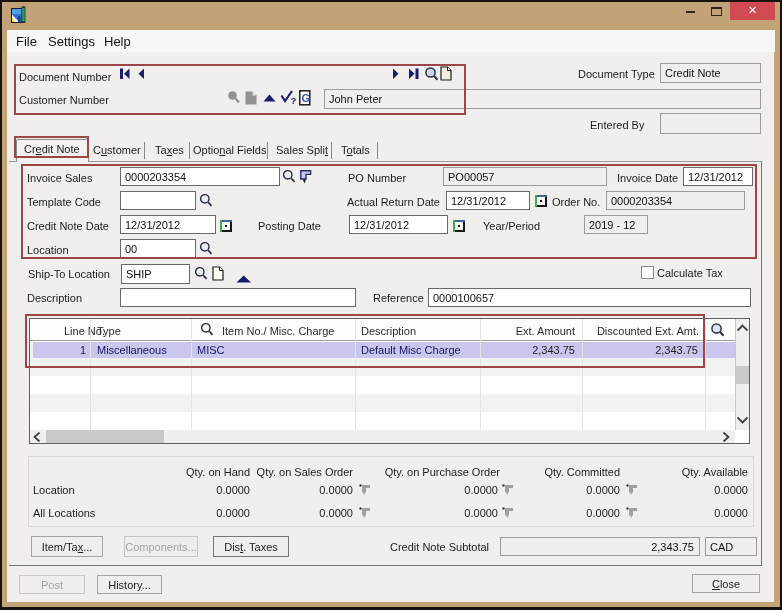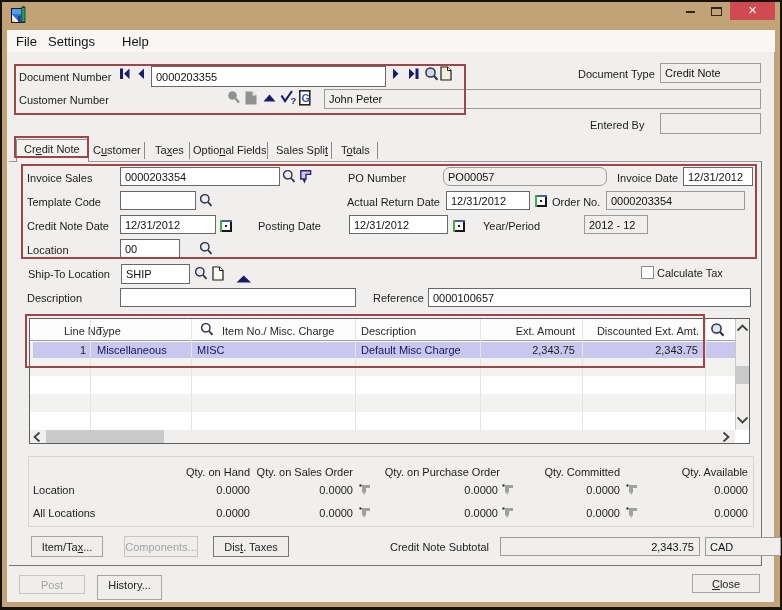--- a/index.html
+++ b/index.html
@@ -41,30 +41,29 @@
     <polygon points="1,16 8,16 1,8.5" fill="#fdfdfd"></polygon>
     <polygon points="1,16 4.5,16 1,12" fill="#f0e23a"></polygon>
     <rect x="7" y="10" width="2.4" height="6" fill="#1c3f8f"></rect>
     <rect x="10.8" y="1" width="3.2" height="15" fill="#2fa05a" stroke="#0c3d1e" stroke-width="0.8"></rect>
     <rect x="12" y="0" width="1.4" height="2" fill="#5c1f1f"></rect>
   </svg>
 
   <div id="menubar"></div>
   <div class="mlbl" style="left:16px;top:34px;">File</div>
   <div class="mlbl" style="left:48px;top:34px;">Settings</div>
-  <div class="mlbl" style="left:104px;top:34px;margin-left:18px;">Help</div>
+  <div class="mlbl" style="left:104px;top:34px;">Help</div>
   <div id="client"></div>
 
   <div class="lbl" style="left:19px;top:71px;">Document Number</div>
   <svg class="ico" style="left:119px;top:68px" width="27" height="12" viewBox="0 0 27 12">
     <rect x="1" y="0.5" width="3" height="10.5" fill="#1b1b6e"></rect>
     <polygon points="10.5,0.5 10.5,11 5,5.7" fill="#1b1b6e"></polygon>
     <polygon points="25,0.5 25,11 19.5,5.7" fill="#1b1b6e"></polygon>
   </svg>
-  <div class="fld" style="left:151px;top:66px;width:235px;height:21px;padding-top:4px;">0000203355</div>
   <svg class="ico" style="left:392px;top:68px" width="29" height="12" viewBox="0 0 29 12">
     <polygon points="1,0.5 1,11 6.5,5.7" fill="#1b1b6e"></polygon>
     <polygon points="17,0.5 17,11 22.5,5.7" fill="#1b1b6e"></polygon>
     <rect x="23.5" y="0.5" width="3" height="10.5" fill="#1b1b6e"></rect>
   </svg>
   <svg class="ico" style="left:424px;top:66px" width="15" height="16" viewBox="0 0 15 16">
     <circle cx="6.5" cy="6.5" r="4.6" fill="#ccd8eb" stroke="#2e2e44" stroke-width="1.5"></circle>
     <line x1="10" y1="10" x2="13.5" y2="13.8" stroke="#2e2e44" stroke-width="2"></line>
   </svg>
   <svg class="ico" style="left:440px;top:66px" width="12" height="15" viewBox="0 0 12 15">
@@ -119,21 +118,21 @@
   <div class="fld" style="left:120px;top:167px;width:160px;height:19px;z-index:2;">0000203354</div>
   <svg class="ico" style="left:282px;top:169px;z-index:2" width="14" height="15" viewBox="0 0 14 15">
     <circle cx="5.8" cy="5.8" r="4.2" fill="#e8eef8" stroke="#2e2e44" stroke-width="1.4"></circle>
     <line x1="9" y1="9" x2="12.5" y2="12.8" stroke="#2e2e44" stroke-width="1.8"></line>
   </svg>
   <svg class="ico" style="left:300px;top:170px;z-index:2" width="12" height="14" viewBox="0 0 12 14">
     <path d="M0.8,0.8 h9.8 v3.6 h-4.6 v4.6 h-5.2 z" fill="#c9c9ee" stroke="#27276e" stroke-width="1.4"></path>
     <polygon points="2.8,9.5 6,9.5 4.4,13.5" fill="#1a1a1a"></polygon>
   </svg>
   <div class="lbl" style="left:348px;top:172px;z-index:2;">PO Number</div>
-  <div class="rfld" style="left:443px;top:167px;width:164px;height:19px;z-index:2;border-radius:7px;">PO00057</div>
+  <div class="rfld" style="left:443px;top:167px;width:164px;height:19px;z-index:2;">PO00057</div>
   <div class="lbl" style="left:617px;top:172px;z-index:2;">Invoice Date</div>
   <div class="fld" style="left:683px;top:167px;width:70px;height:19px;z-index:2;">12/31/2012</div>
 
   <div class="lbl" style="left:27px;top:196px;z-index:2;">Template Code</div>
   <div class="fld" style="left:120px;top:191px;width:76px;height:19px;z-index:2;"></div>
   <svg class="ico" style="left:199px;top:193px;z-index:2" width="14" height="15" viewBox="0 0 14 15">
     <circle cx="5.8" cy="5.8" r="4.2" fill="#e8eef8" stroke="#2e2e44" stroke-width="1.4"></circle>
     <line x1="9" y1="9" x2="12.5" y2="12.8" stroke="#2e2e44" stroke-width="1.8"></line>
   </svg>
   <div class="lbl" style="left:347px;top:196px;z-index:2;">Actual Return Date</div>
@@ -163,24 +162,24 @@
   <div class="fld" style="left:349px;top:215px;width:99px;height:19px;z-index:2;">12/31/2012</div>
   <svg class="ico" style="left:453px;top:220px;z-index:2" width="12" height="12" viewBox="0 0 12 12">
     <rect x="0.5" y="0.5" width="11" height="11" fill="#fff"></rect>
     <rect x="0" y="0" width="2" height="12" fill="#3fae49"></rect>
     <rect x="2" y="0" width="10" height="2" fill="#47609c"></rect>
     <rect x="10" y="2" width="2" height="10" fill="#16161c"></rect>
     <rect x="2" y="10" width="10" height="2" fill="#16161c"></rect>
     <rect x="5" y="5" width="2" height="2" fill="#1a1a1a"></rect>
   </svg>
   <div class="lbl" style="left:483px;top:220px;z-index:2;">Year/Period</div>
-  <div class="rfld" style="left:584px;top:215px;width:64px;height:19px;z-index:2;">2012 - 12</div>
+  <div class="rfld" style="left:584px;top:215px;width:64px;height:19px;z-index:2;">2019 - 12</div>
 
   <div class="lbl" style="left:27px;top:244px;z-index:2;">Location</div>
-  <div class="fld" style="left:120px;top:239px;width:60px;height:19px;z-index:2;">00</div>
+  <div class="fld" style="left:120px;top:239px;width:76px;height:19px;z-index:2;">00</div>
   <svg class="ico" style="left:199px;top:241px;z-index:2" width="14" height="15" viewBox="0 0 14 15">
     <circle cx="5.8" cy="5.8" r="4.2" fill="#e8eef8" stroke="#2e2e44" stroke-width="1.4"></circle>
     <line x1="9" y1="9" x2="12.5" y2="12.8" stroke="#2e2e44" stroke-width="1.8"></line>
   </svg>
   <div class="red" style="left:21px;top:164px;width:736px;height:95px;"></div>
 
   <div class="lbl" style="left:28px;top:268px;z-index:2;">Ship-To Location</div>
   <div class="fld" style="left:121px;top:264px;width:69px;height:20px;z-index:2;">SHIP</div>
   <svg class="ico" style="left:194px;top:266px;z-index:2" width="14" height="15" viewBox="0 0 14 15">
     <circle cx="5.8" cy="5.8" r="4.2" fill="#e8eef8" stroke="#2e2e44" stroke-width="1.4"></circle>
@@ -344,18 +343,18 @@
     <rect x="0.5" y="0.5" width="2" height="2" fill="#1a1a1a"></rect>
     <path d="M3,1 h8 v3 h-4 v4.5 h-4 z" fill="#a0a0a0"></path>
     <polygon points="4,8.5 6.5,8.5 5.2,11" fill="#a0a0a0"></polygon>
   </svg>
 
   <div class="btn" style="left:31px;top:536px;width:72px;height:21px;line-height:20px;z-index:3;">Item/Ta<u class="h">x</u>...</div>
   <div class="btn" style="left:124px;top:536px;width:74px;height:21px;line-height:20px;color:#a3a3a3;border-color:#c6c6c6;z-index:3;">Components...</div>
   <div class="btn" style="left:213px;top:536px;width:76px;height:21px;line-height:20px;border-color:#777;z-index:3;">Dis<u class="h">t</u>. Taxes</div>
   <div class="lbl" style="left:390px;top:541px;z-index:3;">Credit Note Subtotal</div>
   <div class="rfld" style="left:500px;top:537px;width:200px;height:19px;text-align:right;padding-right:5px;z-index:3;">2,343.75</div>
-  <div class="rfld" style="left:705px;top:537px;width:76px;height:19px;z-index:3;">CAD</div>
+  <div class="rfld" style="left:705px;top:537px;width:52px;height:19px;z-index:3;">CAD</div>
 
   <div class="btn" style="left:19px;top:575px;width:66px;height:19px;line-height:18px;color:#a3a3a3;border-color:#c6c6c6;">Post</div>
-  <div class="btn" style="left:97px;top:575px;width:65px;height:25px;line-height:18px;">Histor<u class="h">y</u>...</div>
+  <div class="btn" style="left:97px;top:575px;width:65px;height:19px;line-height:18px;">Histor<u class="h">y</u>...</div>
   <div class="btn" style="left:692px;top:574px;width:68px;height:19px;line-height:18px;"><u class="h">C</u>lose</div>
 </div>
 
 </body></html>

